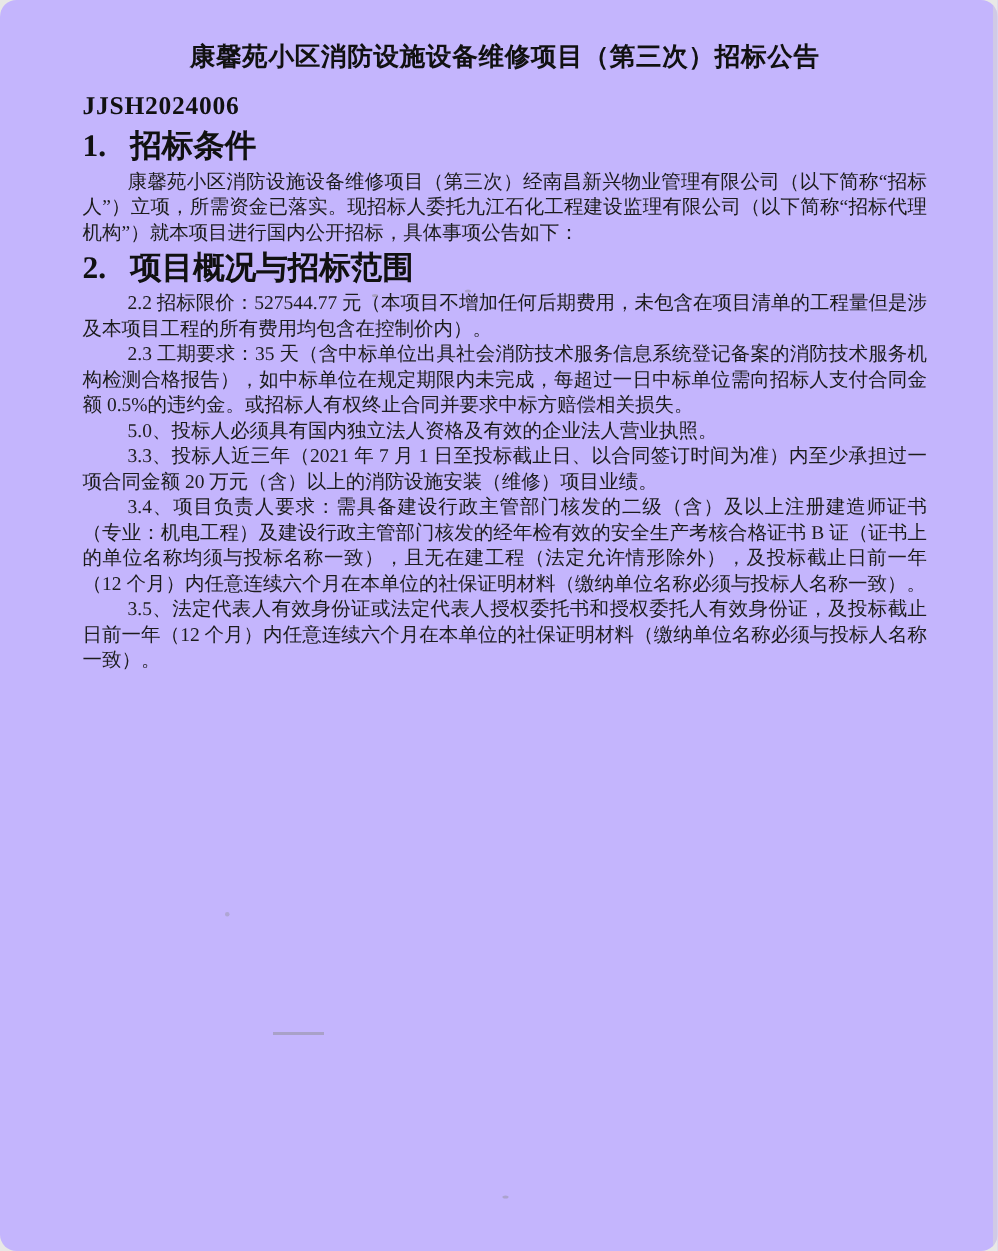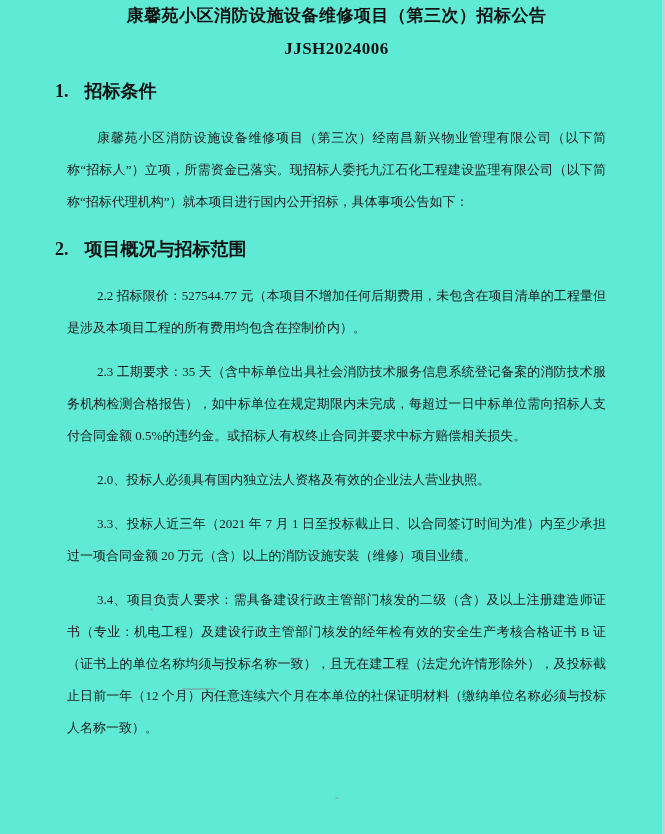--- a/index.html
+++ b/index.html
@@ -1,60 +1,61 @@
 <!DOCTYPE html>
 <html><head>
 <meta charset="utf-8">
 <style>
   html, body { margin: 0; padding: 0; background: #e8e8e6; }
   .page {
     position: relative;
     width: 665px;
     height: 834px;
     margin: 0 auto;
-    background: #5eead4;
+    background: #c4b5fd;
     box-sizing: border-box;
-    padding: 5px 47px 0 55px;
+    padding: 27px 47px 0 55px;
     overflow: hidden;
     font-family: "Liberation Serif", "DejaVu Serif", serif;
     color: #1a1a1a;
+    border-radius: 11px;
   }
   .doc-title {
     margin: 0;
     text-align: center;
     font-size: 17px;
     font-weight: 700;
     line-height: 22px;
     letter-spacing: 0.5px;
     color: #111;
   }
   .doc-number {
     margin-top: 11px;
-    text-align: center;
+    text-align: left;
     font-size: 17px;
     font-weight: 700;
     line-height: 22px;
     letter-spacing: 0.5px;
     color: #111;
   }
   .section-heading {
-    margin: 16px 0;
-    font-size: 18px;
+    margin: 0 0;
+    font-size: 21px;
     font-weight: 700;
     line-height: 30px;
     color: #111;
   }
   .section-heading .h-num {
     display: inline-block;
     margin-right: 16px;
   }
   .body-para {
-    margin: 12px;
+    margin: 0;
     font-size: 13px;
-    line-height: 32px;
+    line-height: 17px;
     text-indent: 30px;
     text-align: justify;
     color: #1c1c1c;
   }
   
   .artifact { position: absolute; background: #8a8a88; pointer-events: none; }
   .artifact.a1 { left: 182px; top: 688px; width: 34px; height: 2px; opacity: 0.45; }
   .artifact.a2 { left: 248px; top: 196px; width: 4px; height: 2px; opacity: 0.5; border-radius: 50%; }
   .artifact.a3 { left: 310px; top: 193px; width: 4px; height: 2px; opacity: 0.45; border-radius: 50%; }
   .artifact.a4 { left: 150px; top: 608px; width: 3px; height: 3px; opacity: 0.35; border-radius: 50%; }
@@ -81,23 +82,24 @@
 
   <div class="section">
     <h2 class="section-heading">
       <span class="h-num">2.</span><span class="h-text">项目概况与招标范围</span>
     </h2>
     <p class="body-para">2.2 招标限价：527544.77 元（本项目不增加任何后期费用，未包含在项目清单的工程量但是涉及本项目工程的所有费用均包含在控制价内）。</p>
     <p class="body-para">2.3 工期要求：35 天（含中标单位出具社会消防技术服务信息系统登记备案的消防技术服务机构检测合格报告），如中标单位在规定期限内未完成，每超过一日中标单位需向招标人支付合同金额 0.5%的违约金。或招标人有权终止合同并要求中标方赔偿相关损失。</p>
   </div>
 
   <div class="section">
-    <p class="body-para">2.0、投标人必须具有国内独立法人资格及有效的企业法人营业执照。</p>
+    <p class="body-para">5.0、投标人必须具有国内独立法人资格及有效的企业法人营业执照。</p>
     <p class="body-para">3.3、投标人近三年（2021 年 7 月 1 日至投标截止日、以合同签订时间为准）内至少承担过一项合同金额 20 万元（含）以上的消防设施安装（维修）项目业绩。</p>
     <p class="body-para">3.4、项目负责人要求：需具备建设行政主管部门核发的二级（含）及以上注册建造师证书（专业：机电工程）及建设行政主管部门核发的经年检有效的安全生产考核合格证书 B 证（证书上的单位名称均须与投标名称一致），且无在建工程（法定允许情形除外），及投标截止日前一年（12 个月）内任意连续六个月在本单位的社保证明材料（缴纳单位名称必须与投标人名称一致）。</p>
+    <p class="body-para">3.5、法定代表人有效身份证或法定代表人授权委托书和授权委托人有效身份证，及投标截止日前一年（12 个月）内任意连续六个月在本单位的社保证明材料（缴纳单位名称必须与投标人名称一致）。</p>
   </div>
 
   <div class="artifact a1"></div>
   <div class="artifact a2"></div>
   <div class="artifact a3"></div>
   <div class="artifact a4"></div>
   <div class="artifact a5"></div>
   <div class="edge-shade"></div>
 
 </div>

